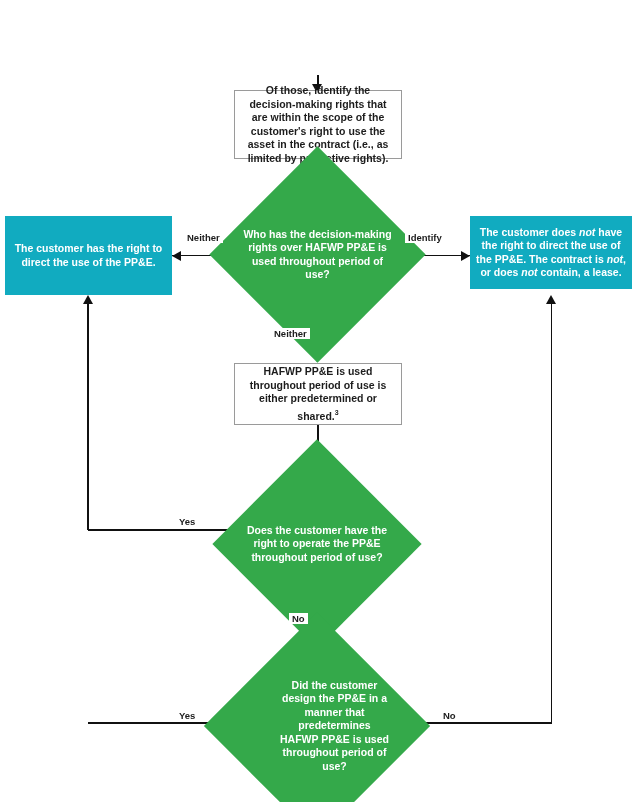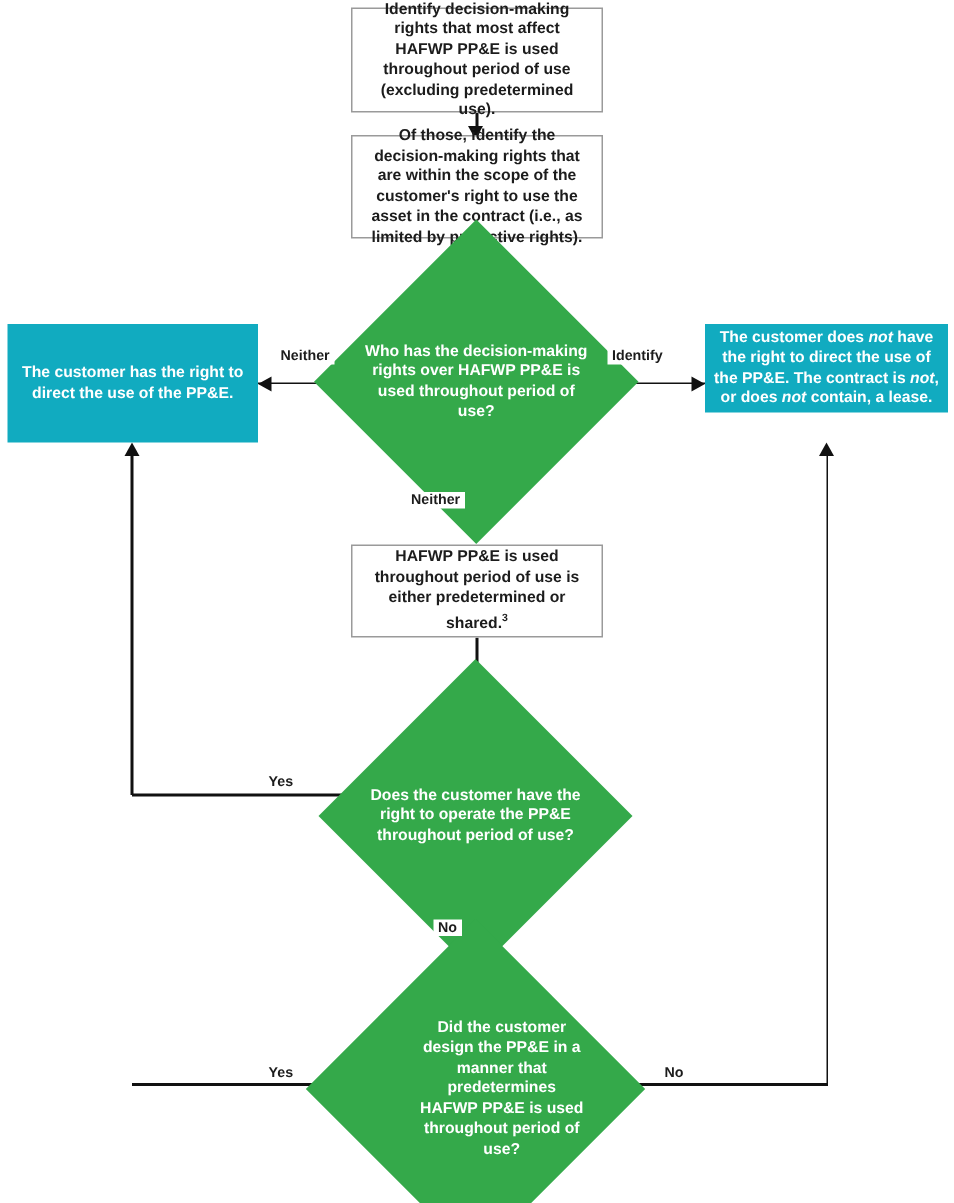--- a/index.html
+++ b/index.html
@@ -149,38 +149,35 @@
   <div class="line vline" style="left:317px; top:588px; height:58px;"></div>
   <div class="arrow arrow-down" style="left:312.3px; top:645px;"></div>
 
   <div class="line hline" style="left:88px; top:722.2px; width:154px;"></div>
 
   <div class="line hline" style="left:393px; top:722.2px; width:159px;"></div>
 
   <div class="line vline" style="left:550.6px; top:304px; height:419px;"></div>
   <div class="arrow arrow-up" style="left:545.9px; top:295px;"></div>
 
-  <div class="node procbox" style="left:234px; top:5px; width:168px; height:70px;">
-    <span class="inner">Identify decision-making rights that most affect HAFWP PP&amp;E is used throughout period of use (excluding predetermined use).</span>
-  </div>
 
   <div class="node procbox" style="left:234px; top:90px; width:168px; height:69px;">
     <span class="inner">Of those, identify the decision-making rights that are within the scope of the customer's right to use the asset in the contract (i.e., as limited by protective rights).</span>
   </div>
 
   <div class="node diamond" style="left:241px; top:178px; width:153px; height:153px;">
     <div class="shape"></div>
     <div class="inner">Who has the decision-making rights over HAFWP PP&amp;E is used throughout period of use?</div>
   </div>
 
   <div class="node tealbox" style="left:5px; top:216px; width:167px; height:79px;">
     <span class="inner">The customer has the right to direct the use of the PP&amp;E.</span>
   </div>
 
-  <div class="node tealbox" style="left:470px; top:216px; width:162px; height:59px;">
+  <div class="node tealbox" style="left:470px; top:216px; width:162px; height:73px;">
     <span class="inner" id="no-lease-text"><span>The customer does </span><i>not</i><span> have the right to direct the use of the PP&amp;E. The contract is </span><i>not</i><span>, or does </span><i>not</i><span> contain, a lease.</span></span>
   </div>
 
   <div class="node procbox" style="left:234px; top:363px; width:168px; height:62px;">
     <span class="inner"><span>HAFWP PP&amp;E is used throughout period of use is either predetermined or shared.</span><sup>3</sup></span>
   </div>
 
   <div class="node diamond" style="left:243px; top:470px; width:148px; height:148px;">
     <div class="shape"></div>
     <div class="inner">Does the customer have the right to operate the PP&amp;E throughout period of use?</div>

